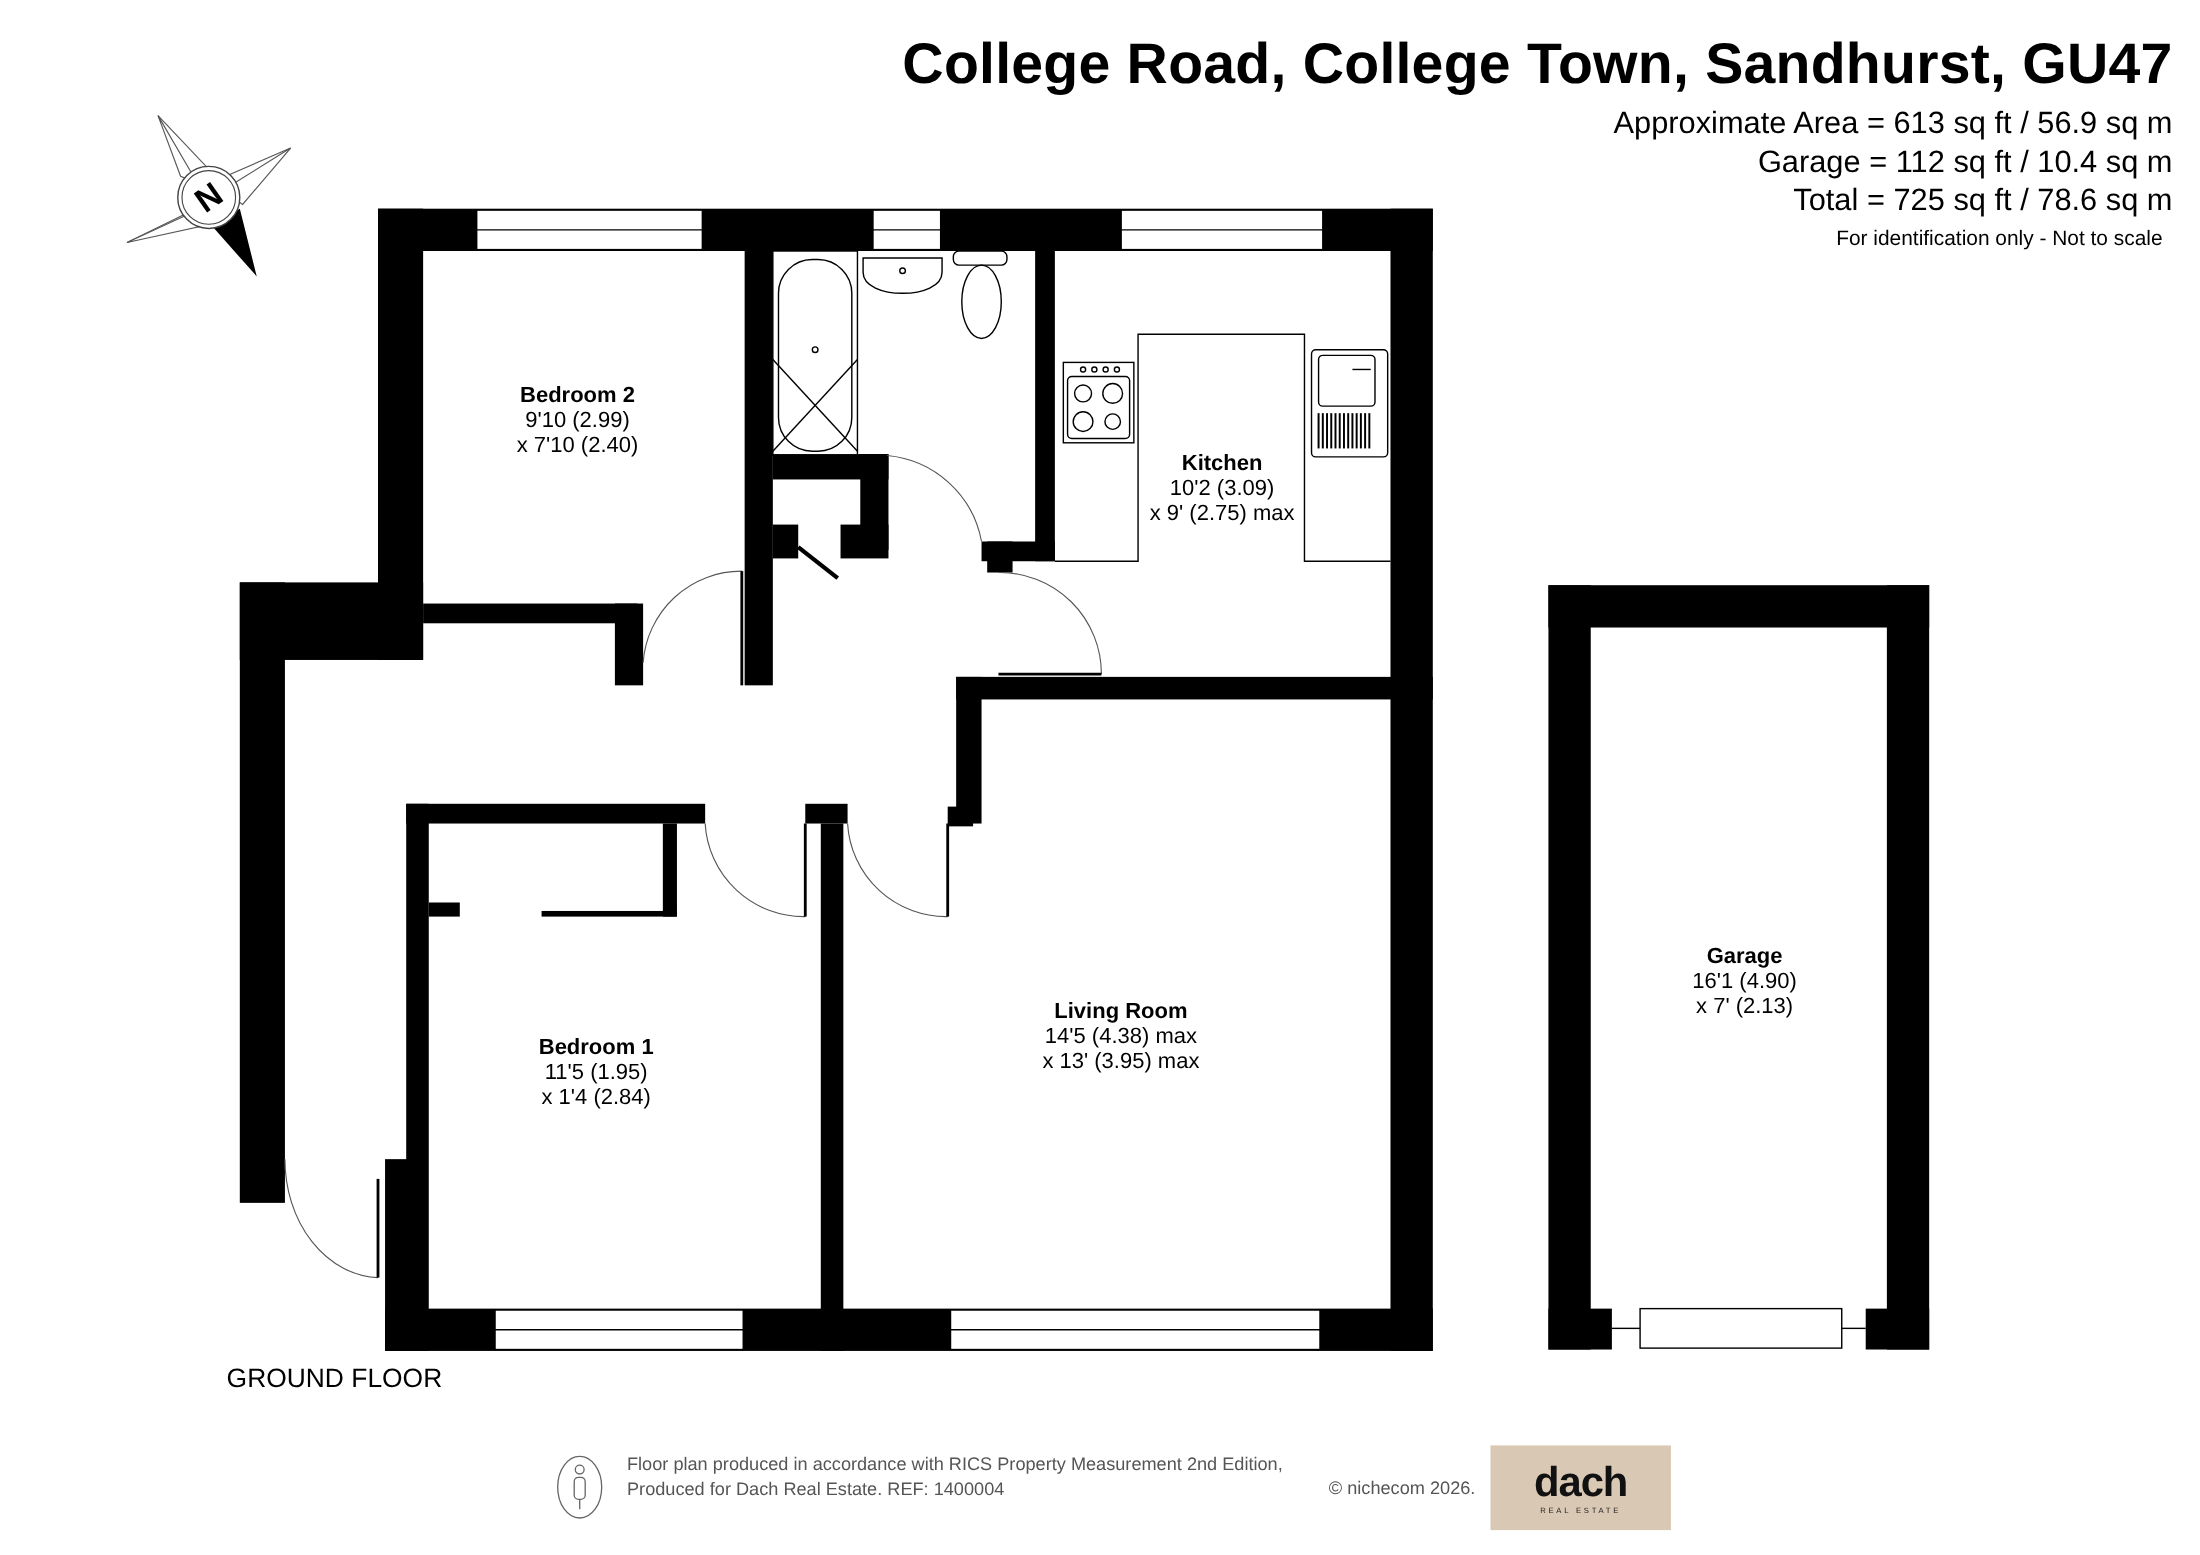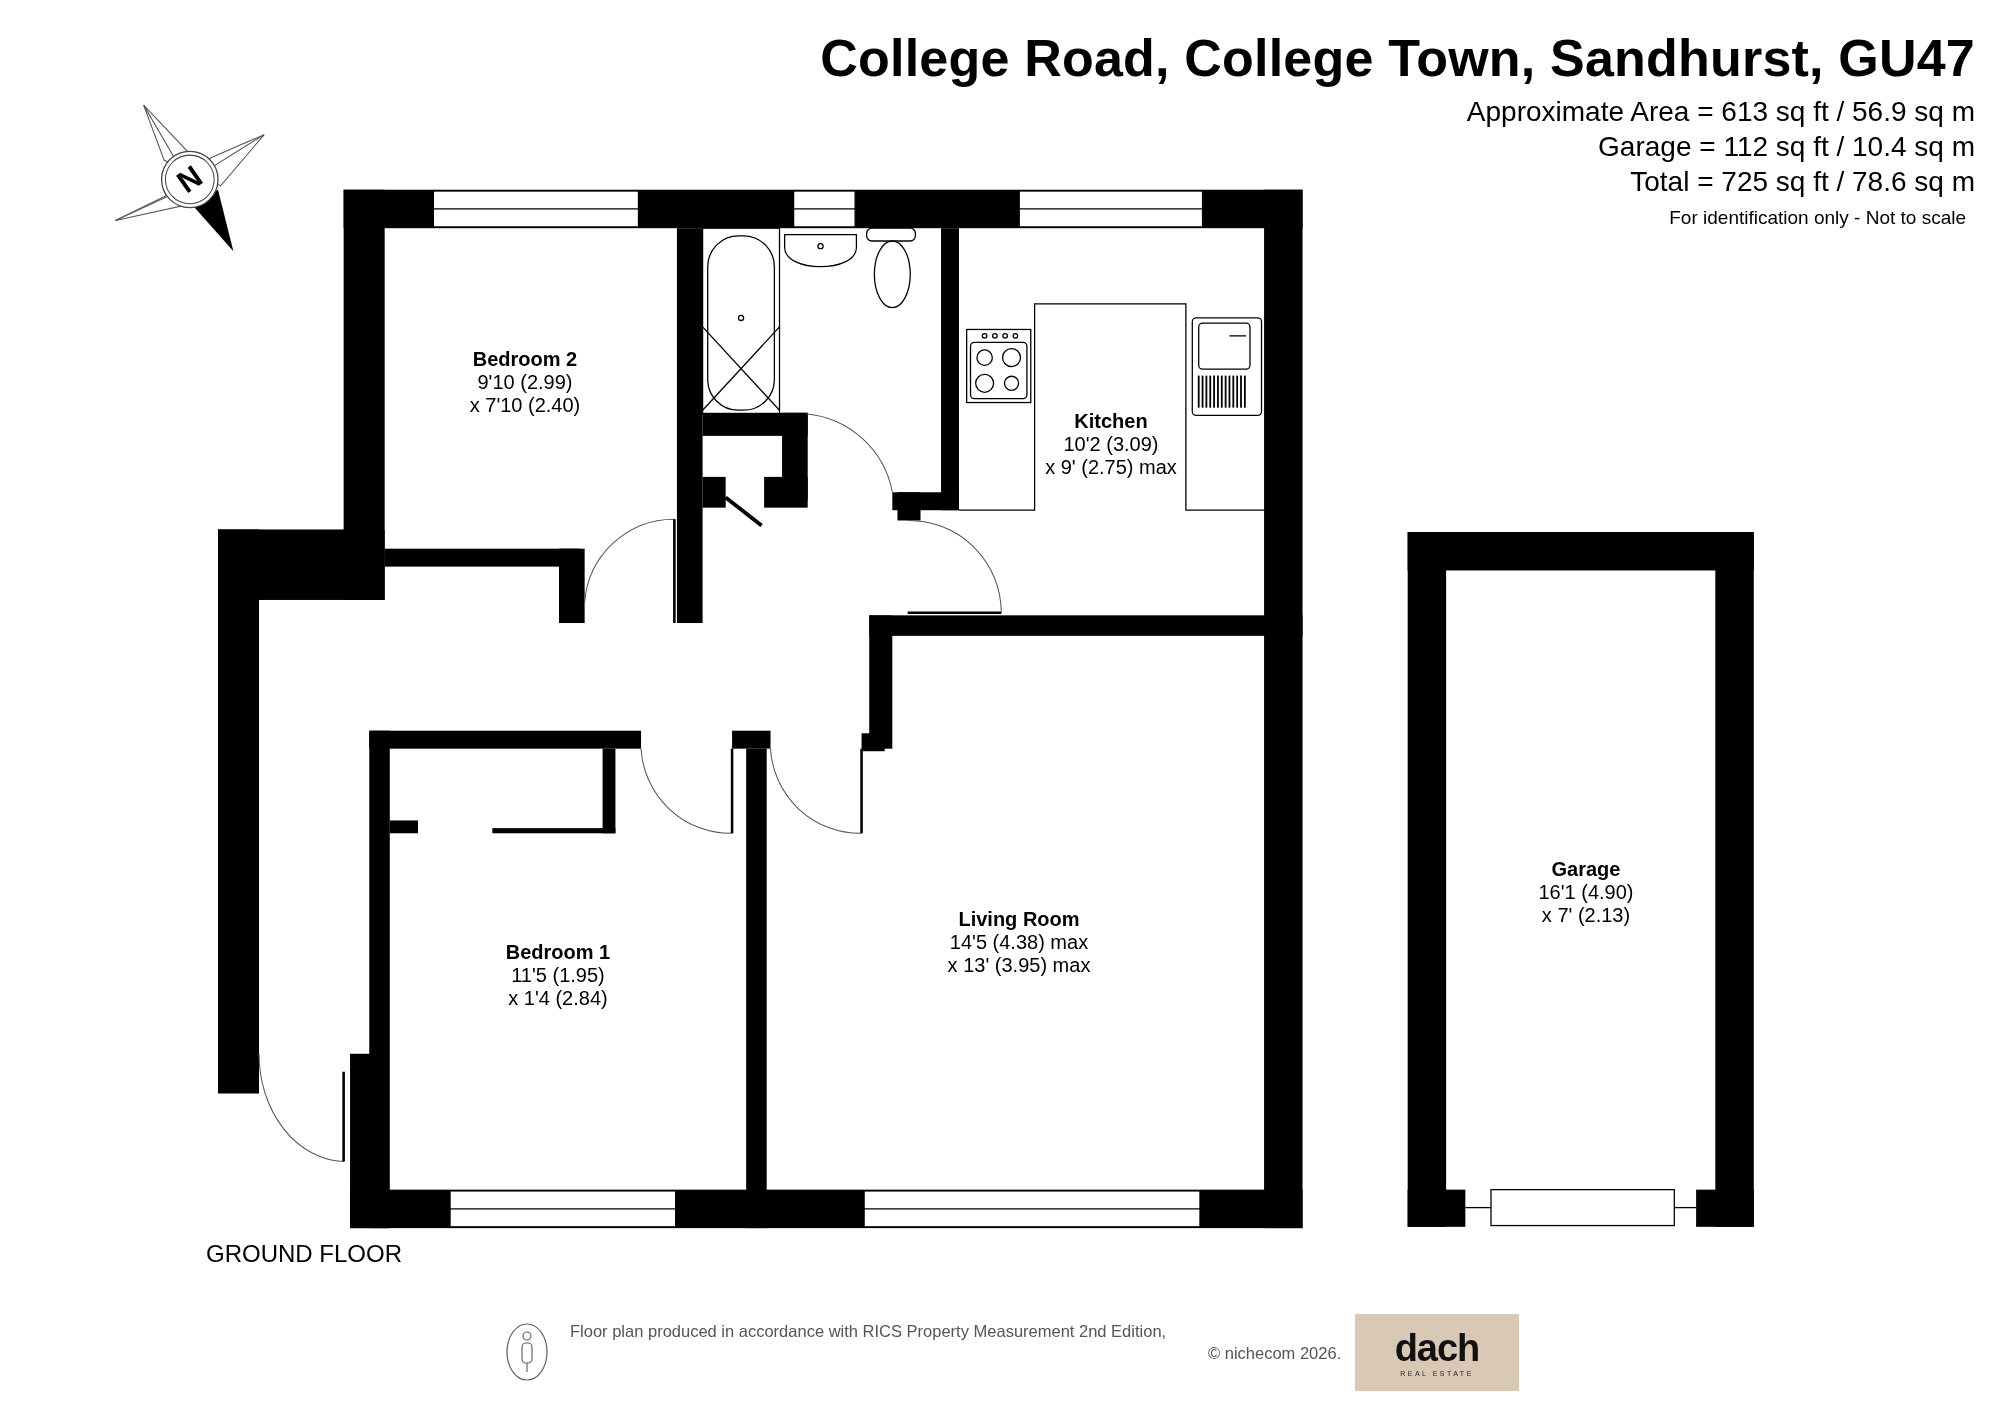--- a/index.html
+++ b/index.html
@@ -179,21 +179,21 @@
 <div class="room-label" style="left:525px;top:348px">
   <span class="room-name">Bedroom 2</span>
   <span class="room-dim">9'10 (2.99)</span>
   <span class="room-dim">x 7'10 (2.40)</span>
 </div>
 <div class="room-label" style="left:1111px;top:410px">
   <span class="room-name">Kitchen</span>
   <span class="room-dim">10'2 (3.09)</span>
   <span class="room-dim">x 9' (2.75) max</span>
 </div>
-<div class="room-label" style="left:558px;top:941px">
+<div class="room-label" style="left:542px;top:941px">
   <span class="room-name">Bedroom 1</span>
   <span class="room-dim">11'5 (1.95)</span>
   <span class="room-dim">x 1'4 (2.84)</span>
 </div>
 <div class="room-label" style="left:1019px;top:908px">
   <span class="room-name">Living Room</span>
   <span class="room-dim">14'5 (4.38) max</span>
   <span class="room-dim">x 13' (3.95) max</span>
 </div>
 <div class="room-label" style="left:1586px;top:858px">
@@ -205,18 +205,19 @@
 <div class="floor-label">GROUND FLOOR</div>
 
 <svg class="info-icon" viewBox="0 0 44 60">
   <ellipse cx="22" cy="30" rx="20" ry="28" fill="none" stroke="#666" stroke-width="1.2"></ellipse>
   <circle cx="22" cy="14" r="4" fill="none" stroke="#666" stroke-width="1.2"></circle>
   <rect x="17" y="21" width="10" height="20" rx="4" fill="none" stroke="#666" stroke-width="1.2"></rect>
   <line x1="22" y1="41" x2="22" y2="50" stroke="#666" stroke-width="1.2"></line>
 </svg>
 <div class="footer-text">
   <span class="line">Floor plan produced in accordance with RICS Property Measurement 2nd Edition,</span>
+  <span class="line">Produced for Dach Real Estate.   REF:  1400004</span>
 </div>
 <div class="copyright">© nichecom 2026.</div>
 <div class="logo">
   <span class="logo-main">dach</span>
   <span class="logo-sub">REAL ESTATE</span>
 </div>
 
 </body></html>

